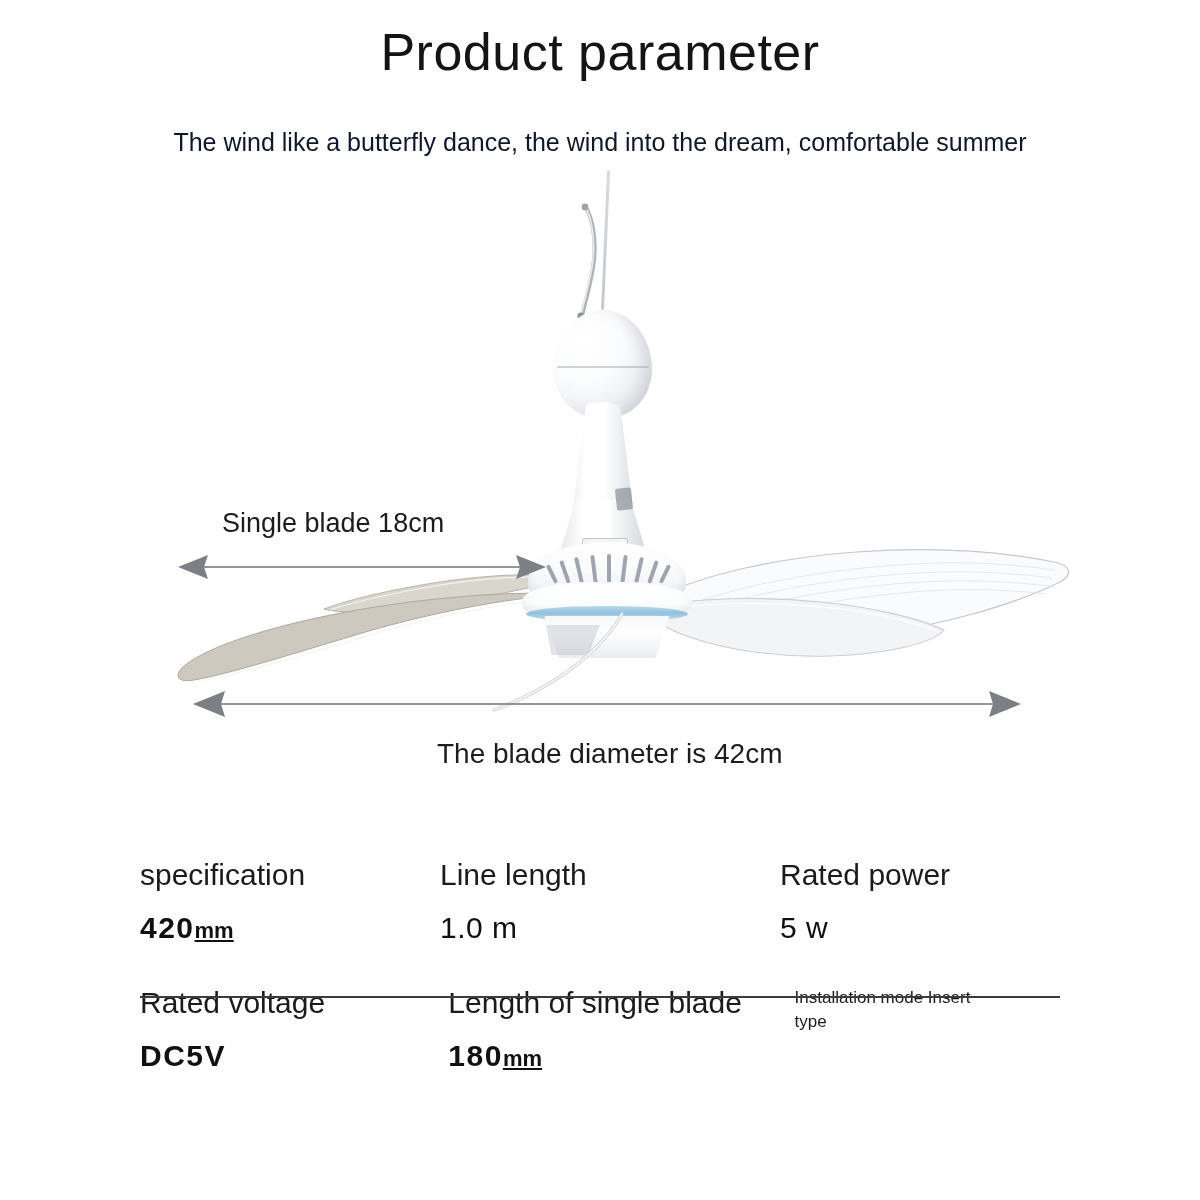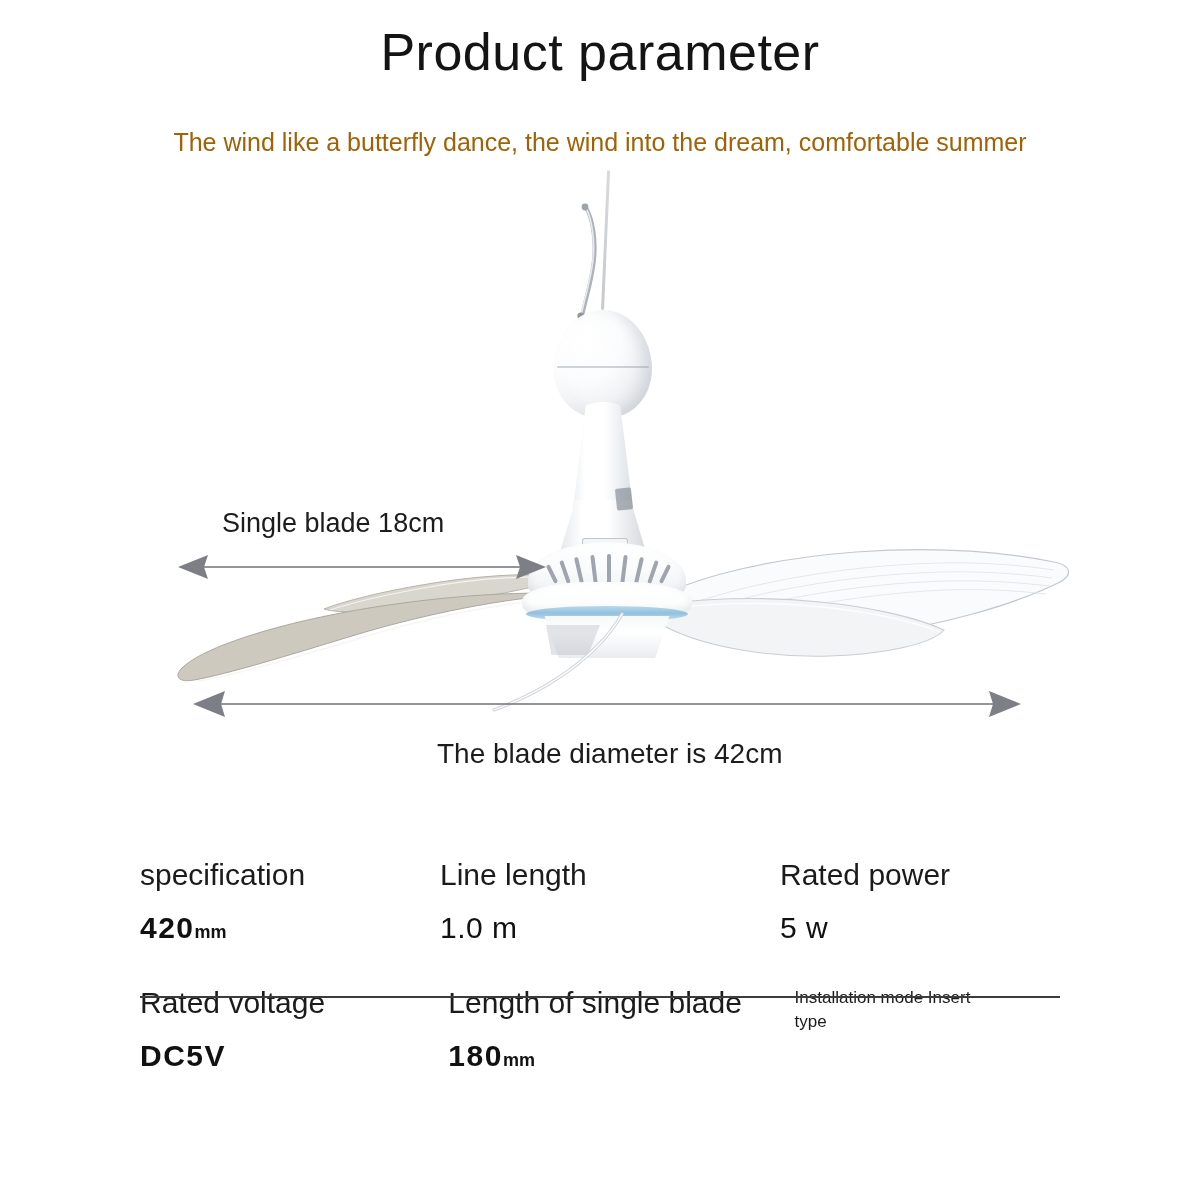--- a/index.html
+++ b/index.html
@@ -31,21 +31,21 @@
     white-space: nowrap;
   }
   #subtitle {
     position: absolute;
     left: 0;
     top: 128px;
     width: 1200px;
     text-align: center;
     font-size: 25px;
     font-weight: 400;
-    color: #a16207;
+    color: #0f172a;
     white-space: nowrap;
   }
 
   
   #photo {
     position: absolute;
     left: 150px;
     top: 170px;
     width: 930px;
     height: 540px;
@@ -266,23 +266,24 @@
   }
   .spec-val {
     margin-top: 20px;
     font-size: 30px;
     font-weight: 700;
     letter-spacing: 1.5px;
     color: #111111;
     white-space: nowrap;
   }
   .spec-val .unit {
-    font-size: 18px;
+    font-size: 22px;
     font-weight: 700;
     letter-spacing: 0;
+    text-decoration: underline;
   }
   .spec-val.thin {
     font-weight: 400;
     letter-spacing: 0.5px;
   }
   
   .spec-note {
     font-size: 17px;
     font-weight: 400;
     line-height: 1.42;

